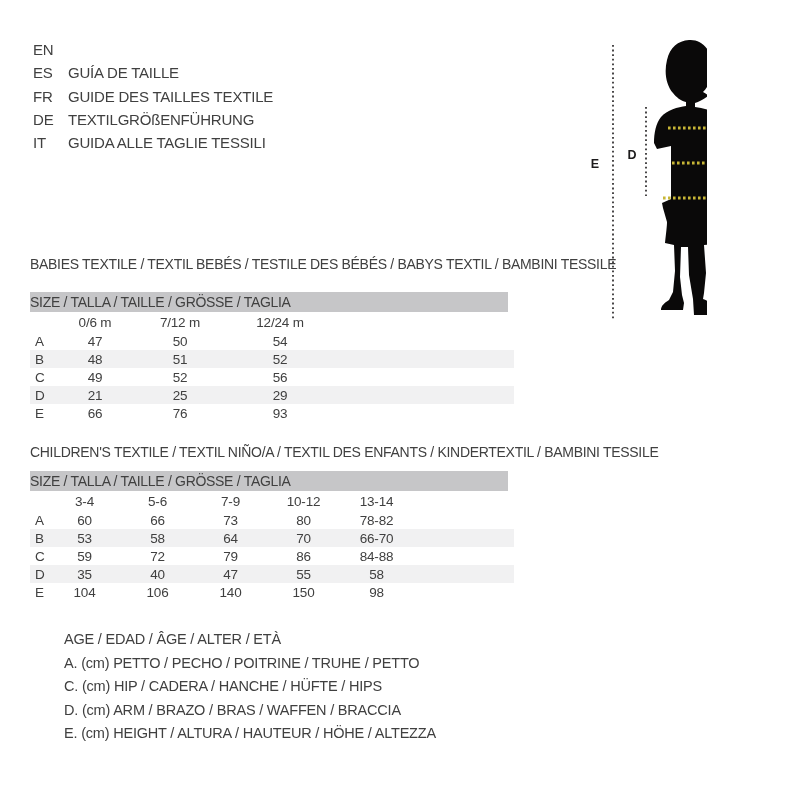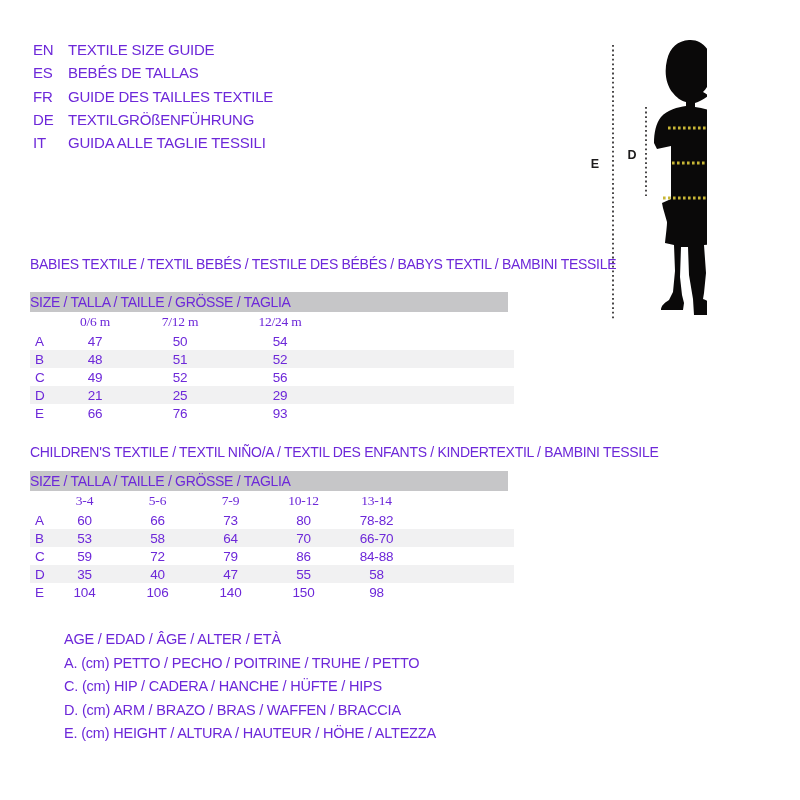--- a/index.html
+++ b/index.html
@@ -1,53 +1,52 @@
 <!DOCTYPE html>
 <html><head>
 <meta charset="utf-8">
 <style>
   html,body{margin:0;padding:0;background:#ffffff;}
   .canvas{
     position:relative;width:707px;height:800px;background:#ffffff;overflow:hidden;
-    font-family:"Liberation Sans",sans-serif;color:#6d28d9;letter-spacing:-0.2px;
+    font-family:"Liberation Sans",sans-serif;color:#404040;letter-spacing:-0.2px;
   }
   
   .lang-list{position:absolute;left:33px;top:38px;font-size:15px;line-height:23.3px;font-weight:500;}
   .lang-row{display:flex;}
   .lang-code{width:35px;flex:0 0 35px;}
   
   .section-title{position:absolute;left:30px;font-size:14px;font-weight:500;letter-spacing:-0.3px;white-space:nowrap;}
   
   .size-bar{position:absolute;left:30px;width:478px;height:20px;background:#c6c6c8;
     font-size:14px;line-height:20px;font-weight:500;letter-spacing:-0.3px;}
   table.size-table{position:absolute;left:30px;width:484px;border-collapse:collapse;table-layout:fixed;
     font-size:13.5px;letter-spacing:-0.2px;}
   table.size-table td,table.size-table th{padding:0;font-weight:normal;height:18px;text-align:center;vertical-align:middle;}
-  table.size-table tr.colhdr td{height:20px;font-family:Liberation Serif, serif;}
+  table.size-table tr.colhdr td{height:20px;}
   table.size-table td.rowlbl{text-align:left;padding-left:5px;}
   table.size-table tbody tr.data:nth-child(odd){background:#f1f1f2;}
   
   .legend{position:absolute;left:30px;top:628px;font-size:14.5px;line-height:23.6px;font-weight:500;white-space:nowrap;margin-left:34px;}
   
   .figure-svg{position:absolute;left:590px;top:25px;width:185px;height:300px;}
   .measure-label{font-family:"Liberation Sans",sans-serif;font-size:12.5px;font-weight:bold;fill:#1d1b1c;letter-spacing:0;}
 </style>
 </head>
 <body>
 
 <div class="canvas">
 
   <div class="lang-list">
     <div class="lang-row">
       <span class="lang-code">EN</span>
-      <span class="lang-label">TEXTILE SIZE GUIDE</span>
     </div>
     <div class="lang-row">
       <span class="lang-code">ES</span>
-      <span class="lang-label">BEBÉS DE TALLAS</span>
+      <span class="lang-label">GUÍA DE TAILLE</span>
     </div>
     <div class="lang-row">
       <span class="lang-code">FR</span>
       <span class="lang-label">GUIDE DES TAILLES TEXTILE</span>
     </div>
     <div class="lang-row">
       <span class="lang-code">DE</span>
       <span class="lang-label">TEXTILGRÖßENFÜHRUNG</span>
     </div>
     <div class="lang-row">

